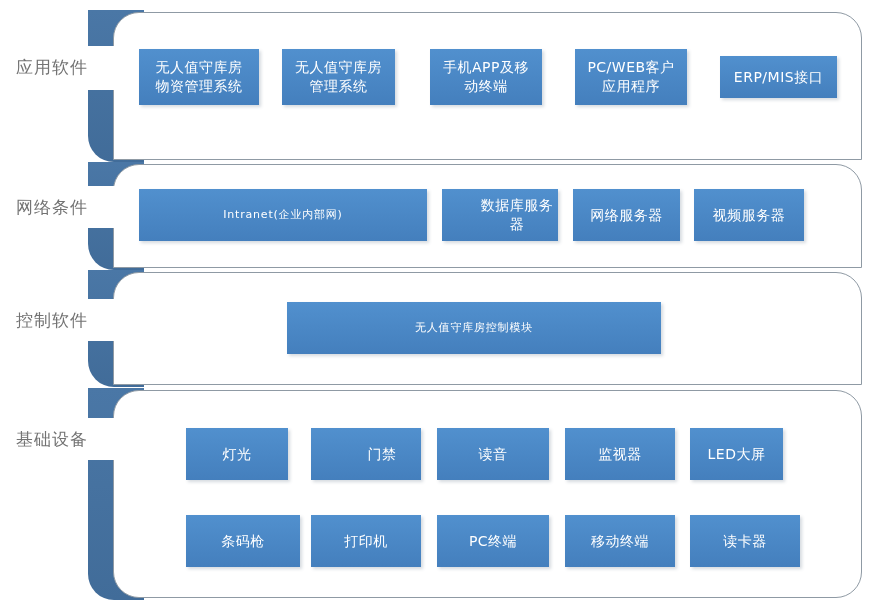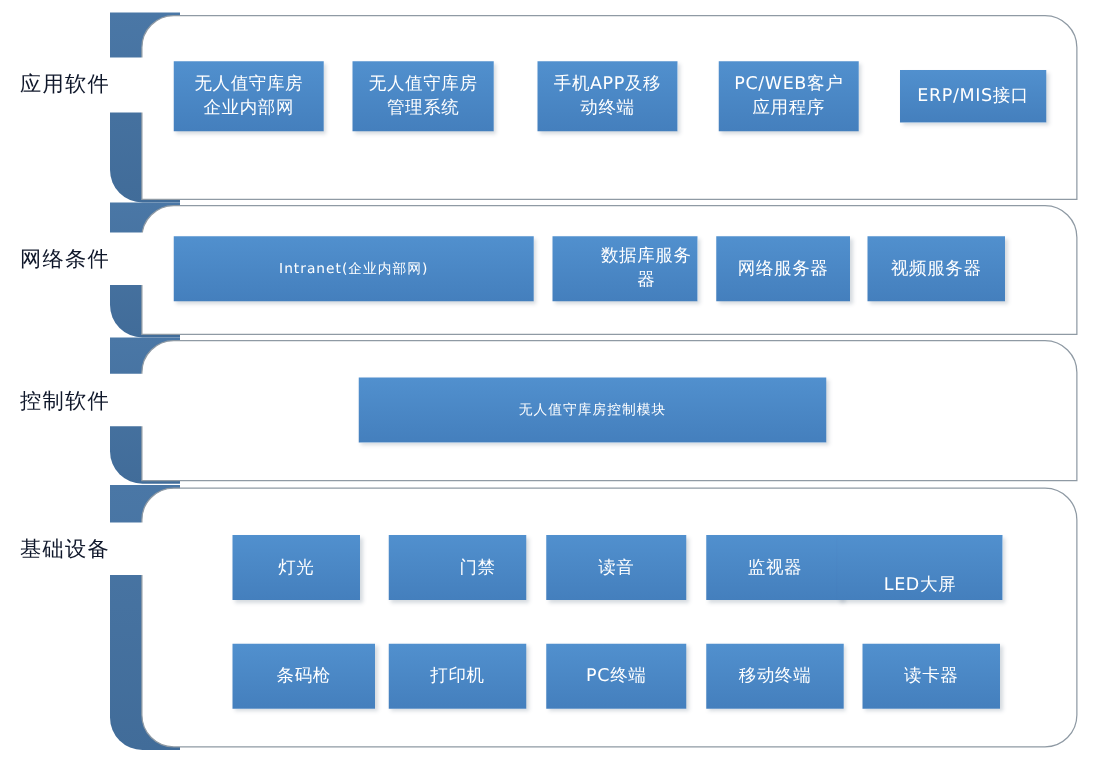--- a/index.html
+++ b/index.html
@@ -27,21 +27,21 @@
   }
 
   
   .layer-label {
     position: absolute;
     left: 8px;
     width: 88px;
     text-align: center;
     font-size: 17px;
     letter-spacing: 1px;
-    color: #0f172a;
+    color: #737373;
     font-family: "DejaVu Sans", "Liberation Sans", sans-serif;
     white-space: nowrap;
     z-index: 6;
   }
 
   
   .bracket {
     position: absolute;
     left: 88px;
     width: 56px;
@@ -102,21 +102,21 @@
 
   <div class="layer-row">
     <div class="bracket br-round-bl" style="top:10px; height:152px;"></div>
     <div class="notch" style="top:46px; height:44px;"></div>
     <div class="panel r-tl-tr" style="top:12px; height:148px;"></div>
     <div class="layer-label" style="top:56px;">应用软件</div>
 
     <div class="chip" style="left:139px; top:49px; width:120px; height:56px;">
       <span>
         <span>无人值守库房</span><br>
-        <span>企业内部网</span>
+        <span>物资管理系统</span>
       </span>
     </div>
 
     <div class="chip" style="left:282px; top:49px; width:113px; height:56px;">
       <span>
         <span>无人值守库房</span><br>
         <span>管理系统</span>
       </span>
     </div>
 
@@ -184,21 +184,21 @@
     </div>
     <div class="chip" style="left:311px; top:428px; width:110px; height:52px;padding-left:36px;">
       <span>门禁</span>
     </div>
     <div class="chip" style="left:437px; top:428px; width:112px; height:52px;">
       <span>读音</span>
     </div>
     <div class="chip" style="left:565px; top:428px; width:110px; height:52px;">
       <span>监视器</span>
     </div>
-    <div class="chip" style="left:670px; top:428px; width:132px; height:52px;align-items:flex-end;">
+    <div class="chip" style="left:690px; top:428px; width:93px; height:52px;">
       <span>LED大屏</span>
     </div>
 
     <div class="chip" style="left:186px; top:515px; width:114px; height:52px;">
       <span>条码枪</span>
     </div>
     <div class="chip" style="left:311px; top:515px; width:110px; height:52px;">
       <span>打印机</span>
     </div>
     <div class="chip" style="left:437px; top:515px; width:112px; height:52px;">

